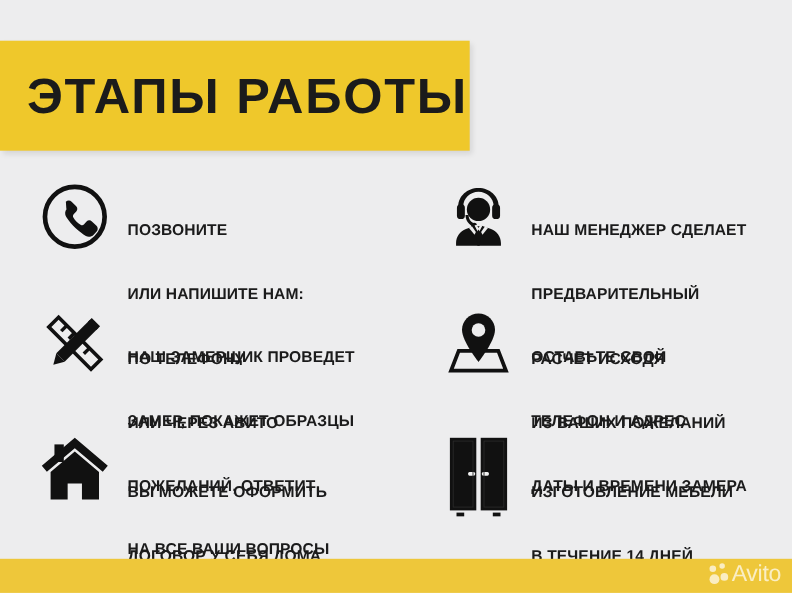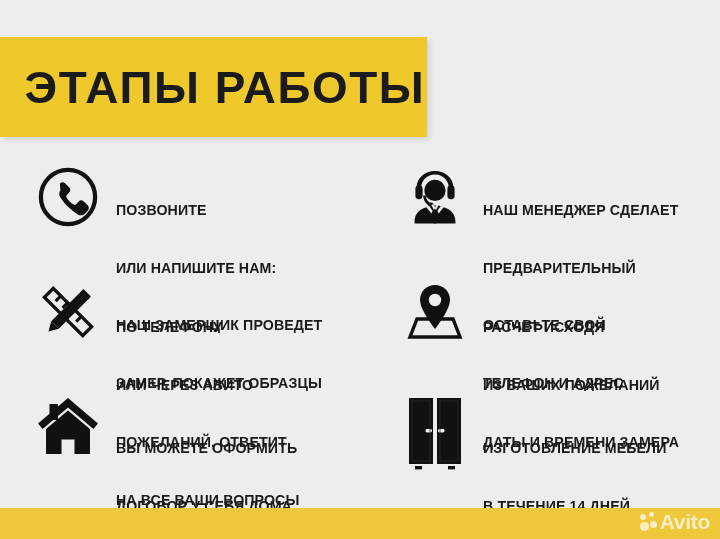--- a/index.html
+++ b/index.html
@@ -121,21 +121,21 @@
     display: block;
     border-radius: 50%;
     background: #fdf6e0;
   }
   .wm-dots i.d1 { width: 6px;  height: 6px;  left: 0px;  top: 2px; }
   .wm-dots i.d2 { width: 5px;  height: 5px;  left: 9px;  top: 0px; }
   .wm-dots i.d3 { width: 9px;  height: 9px;  left: 0px;  top: 10px; }
   .wm-dots i.d4 { width: 7px;  height: 7px;  left: 10px; top: 9px; }
   .wm-text {
     font-size: 21px;
-    font-weight: bold;
+    font-weight: normal;
     color: #fdf7e3;
     line-height: 1;
     letter-spacing: -0.3px;
   }
 </style>
 </head>
 <body>
 
 <div class="poster">
 

